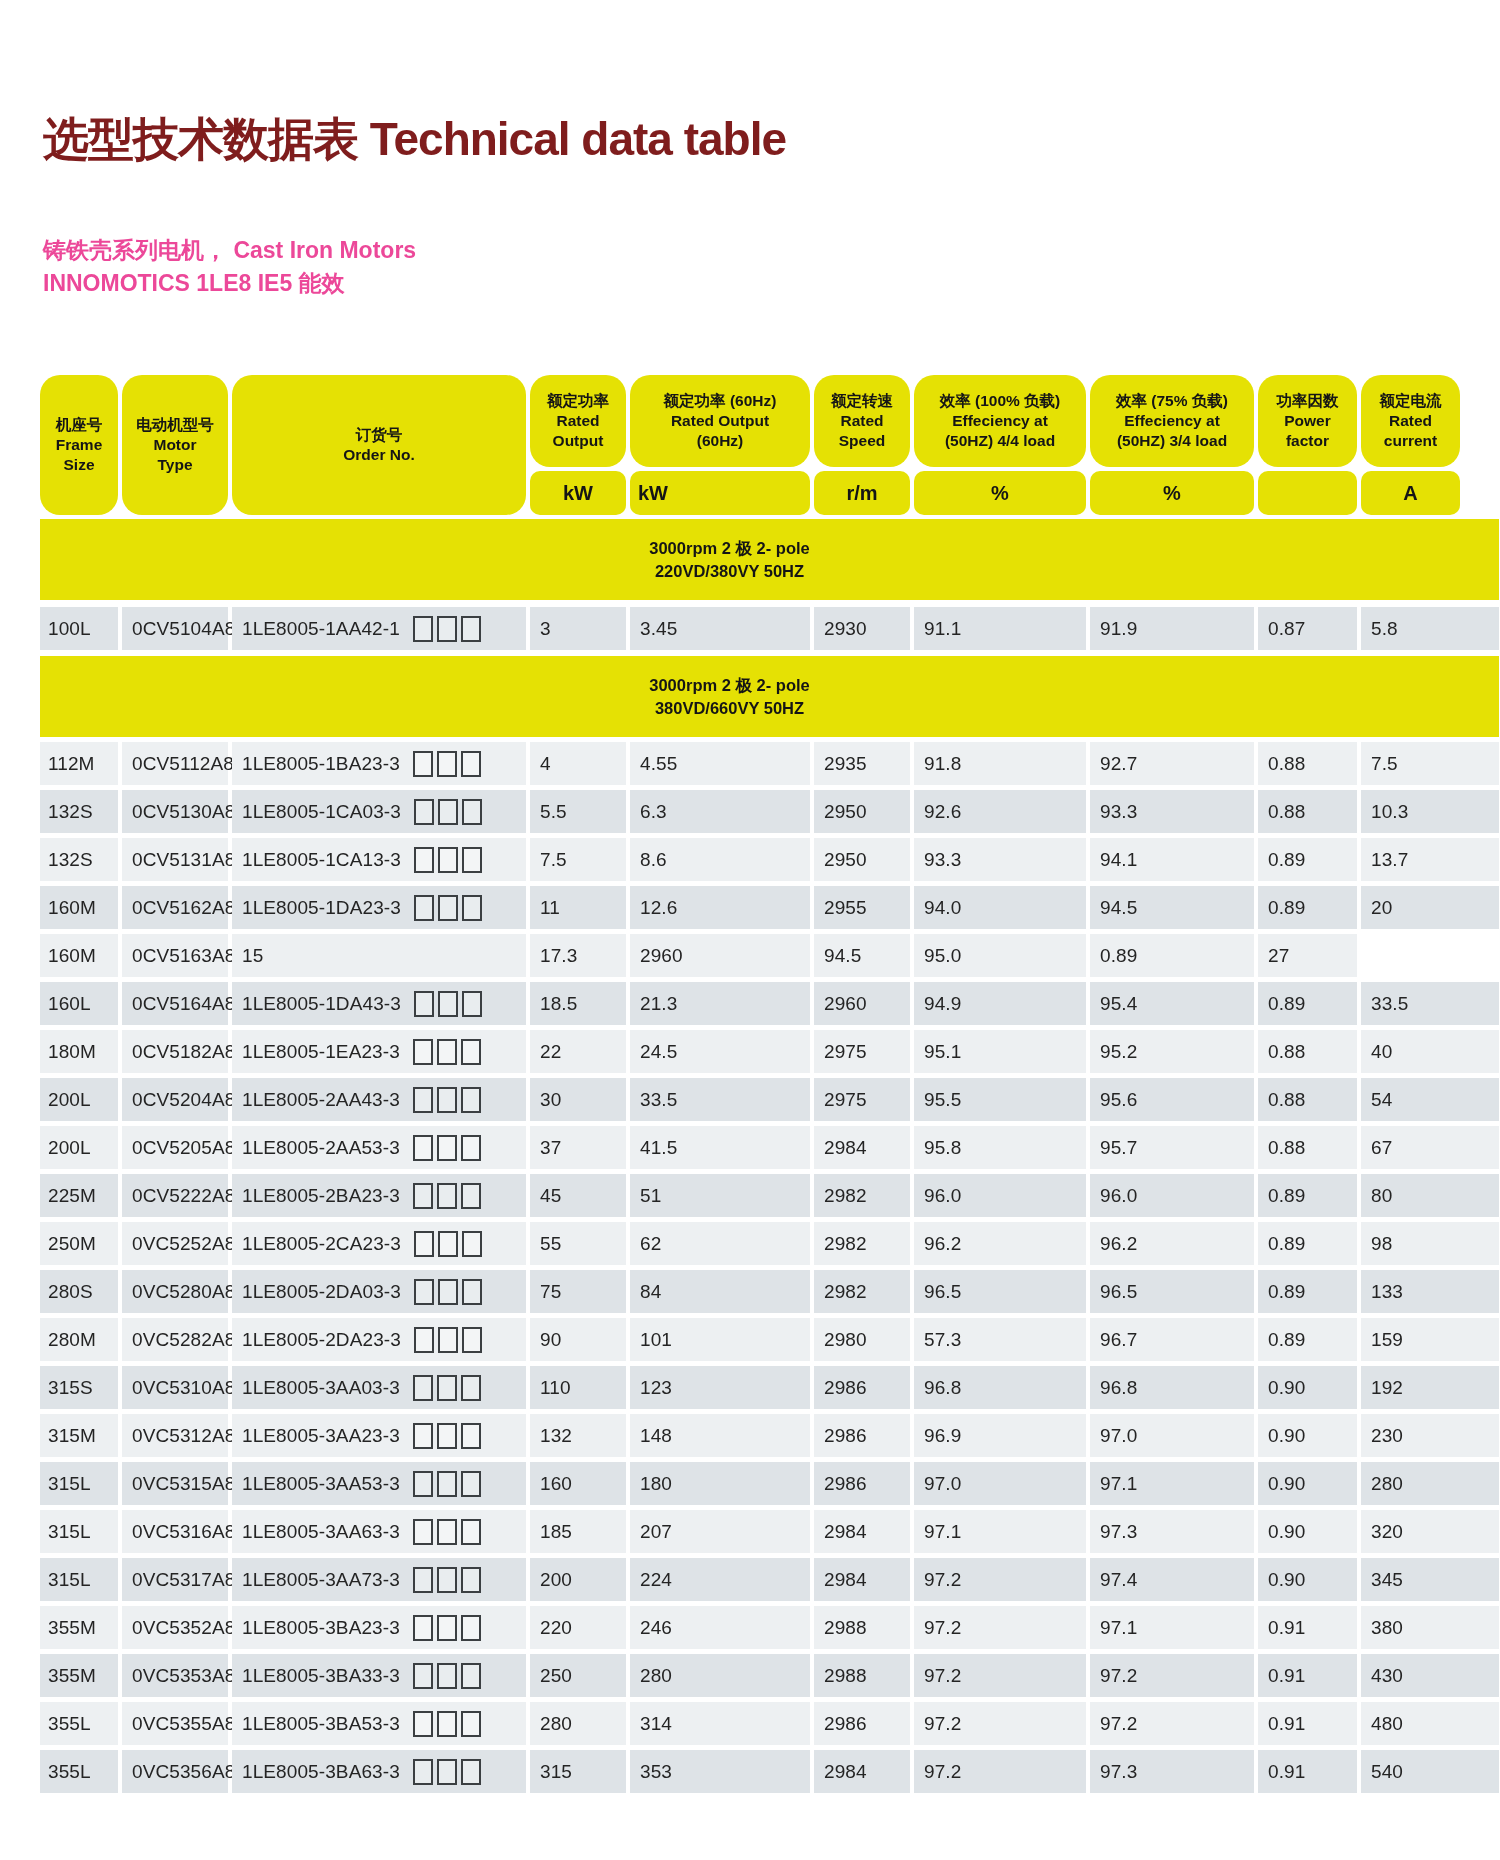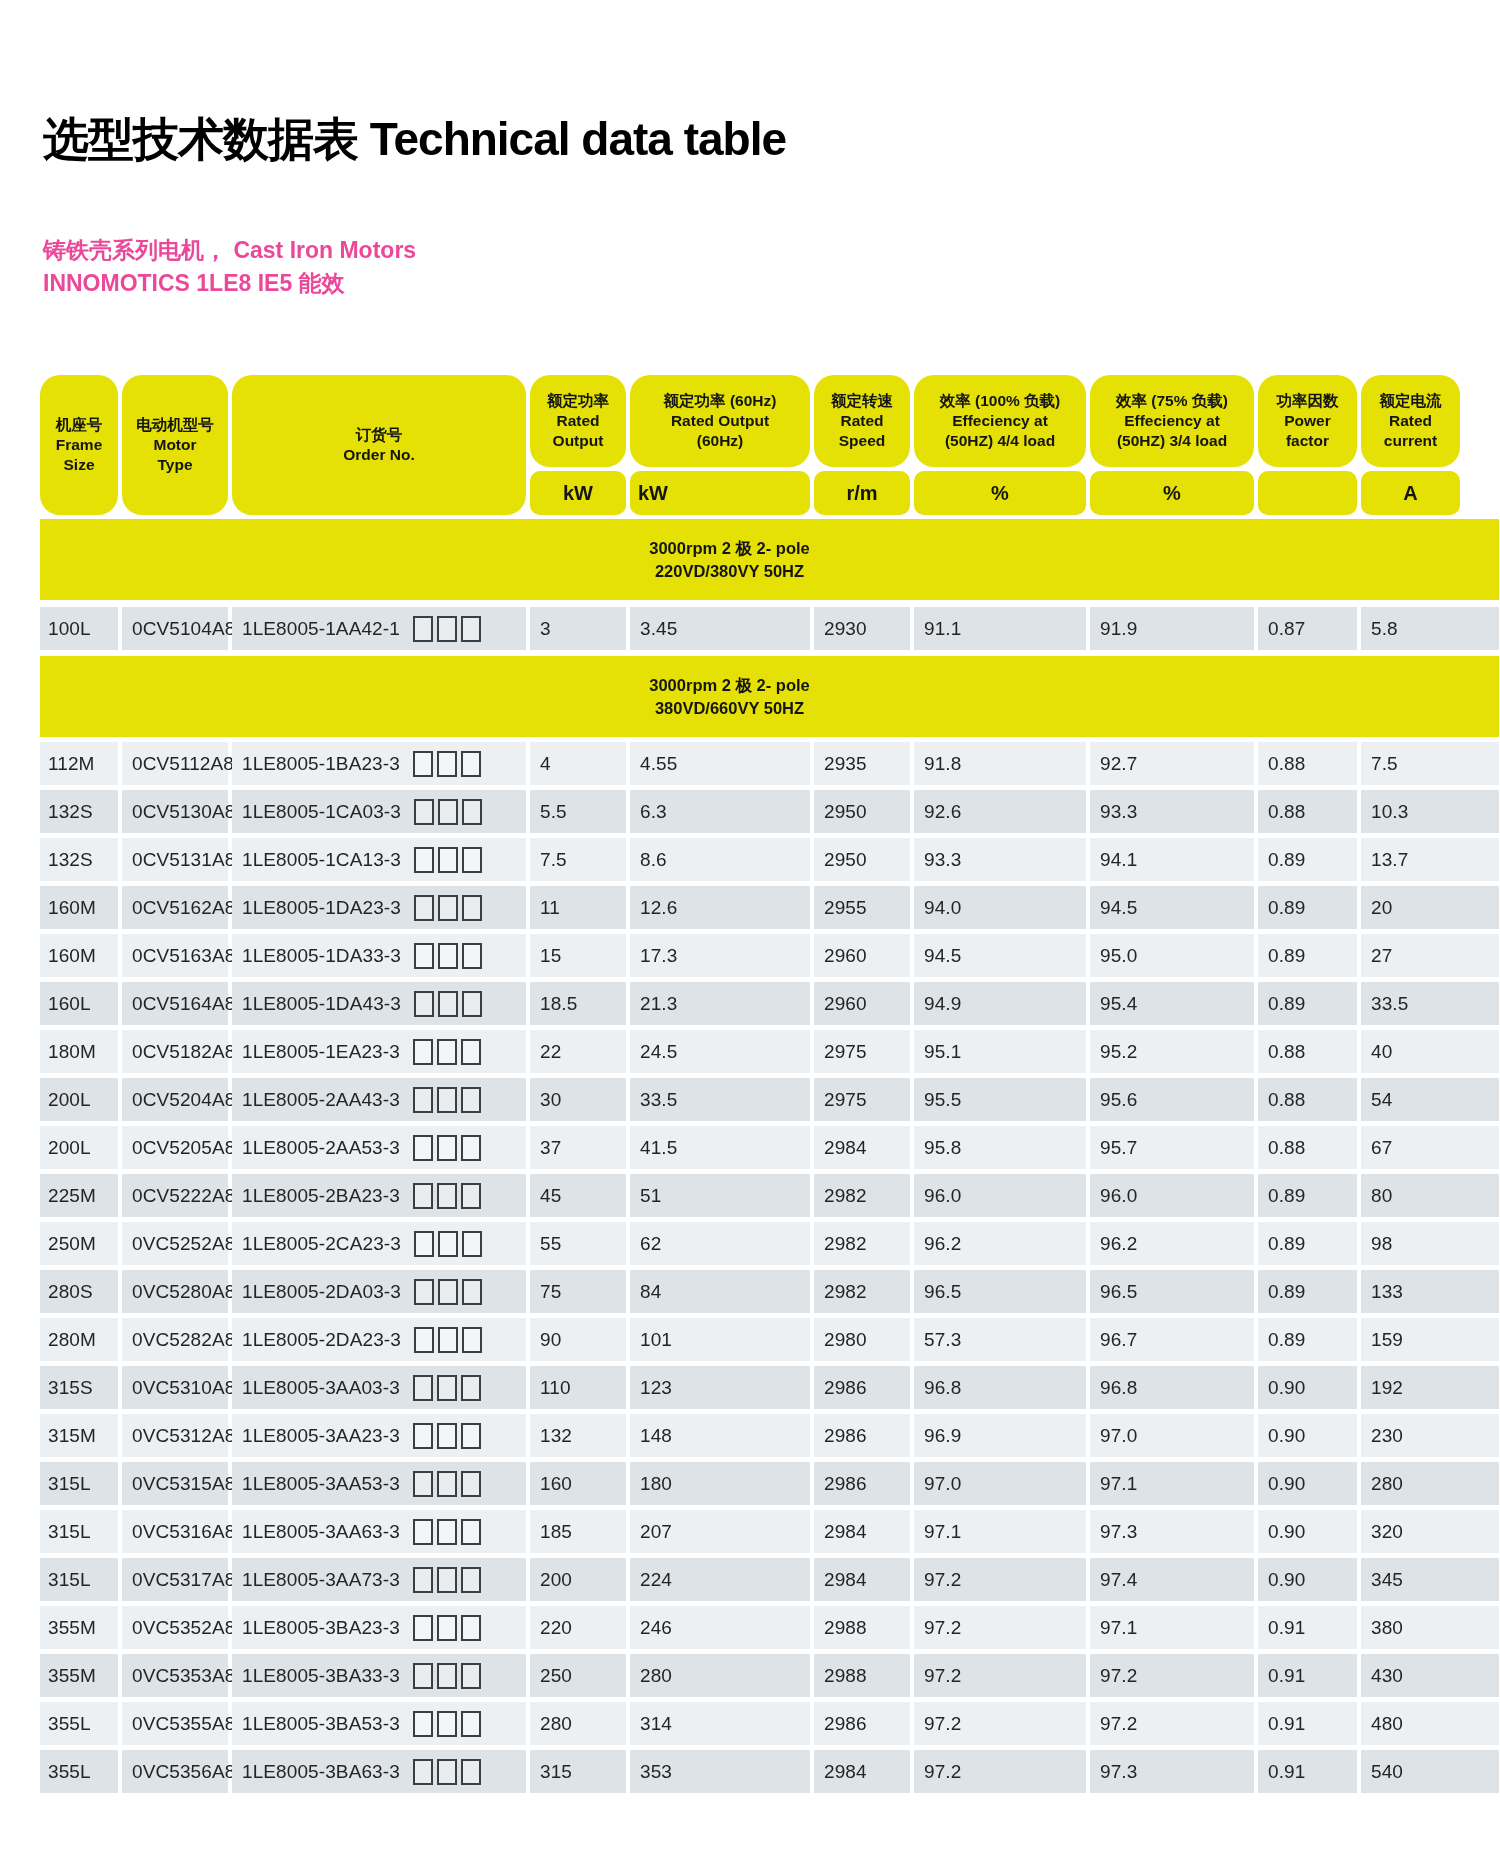--- a/index.html
+++ b/index.html
@@ -1,18 +1,18 @@
 <!DOCTYPE html>
 <html style="--yellow: #e5e104; --row-light: #edf0f2; --row-dark: #dee3e7; --text: #1c1c1c;"><head>
 <meta charset="utf-8">
 <style>
   html,body{margin:0;padding:0;background:#fff;}
   .page{position:relative;width:1500px;height:1860px;background:#ffffff;overflow:hidden;
         font-family:"Liberation Sans",sans-serif;color:var(--text,#1c1c1c);}
-  .title{position:absolute;left:43px;top:112px;font-size:46px;font-weight:700;letter-spacing:-1px;line-height:1.2;color:#000000;}
+  .title{position:absolute;left:43px;top:112px;font-size:46px;font-weight:700;letter-spacing:-1px;line-height:1.2;color:#7f1d1d;}
   .subtitle{position:absolute;left:43px;top:234px;font-size:23px;font-weight:700;line-height:33px;color:#ec4899;}
   .tbl{position:absolute;left:40px;top:375px;width:1459px;}
   :root{
     --cols-head:78px 106px 294px 96px 180px 96px 172px 164px 99px 99px;
     --cols-row: 78px 106px 294px 96px 180px 96px 172px 164px 99px 138px;
   }
   .thead{display:grid;grid-template-columns:var(--cols-head);grid-template-rows:92px 44px;
          column-gap:4px;row-gap:4px;width:1420px;}
   .hc{background:var(--yellow);display:flex;align-items:center;justify-content:center;
       text-align:center;white-space:pre-line;font-size:15.5px;font-weight:700;line-height:20px;color:#151515;border-radius:20px;}
@@ -184,26 +184,20 @@
           <div class="cell c5">12.6</div>
           <div class="cell c6">2955</div>
           <div class="cell c7">94.0</div>
           <div class="cell c8">94.5</div>
           <div class="cell c9">0.89</div>
           <div class="cell c10">20</div>
         </div>
         <div class="row light">
           <div class="cell c1">160M</div>
           <div class="cell c2">0CV5163A8</div>
-          <div class="cell c3">
-            <span class="ord-txt">1LE8005-1DA33-3</span>
-            <span class="obox"></span>
-            <span class="obox"></span>
-            <span class="obox"></span>
-          </div>
           <div class="cell c4">15</div>
           <div class="cell c5">17.3</div>
           <div class="cell c6">2960</div>
           <div class="cell c7">94.5</div>
           <div class="cell c8">95.0</div>
           <div class="cell c9">0.89</div>
           <div class="cell c10">27</div>
         </div>
         <div class="row dark">
           <div class="cell c1">160L</div>

